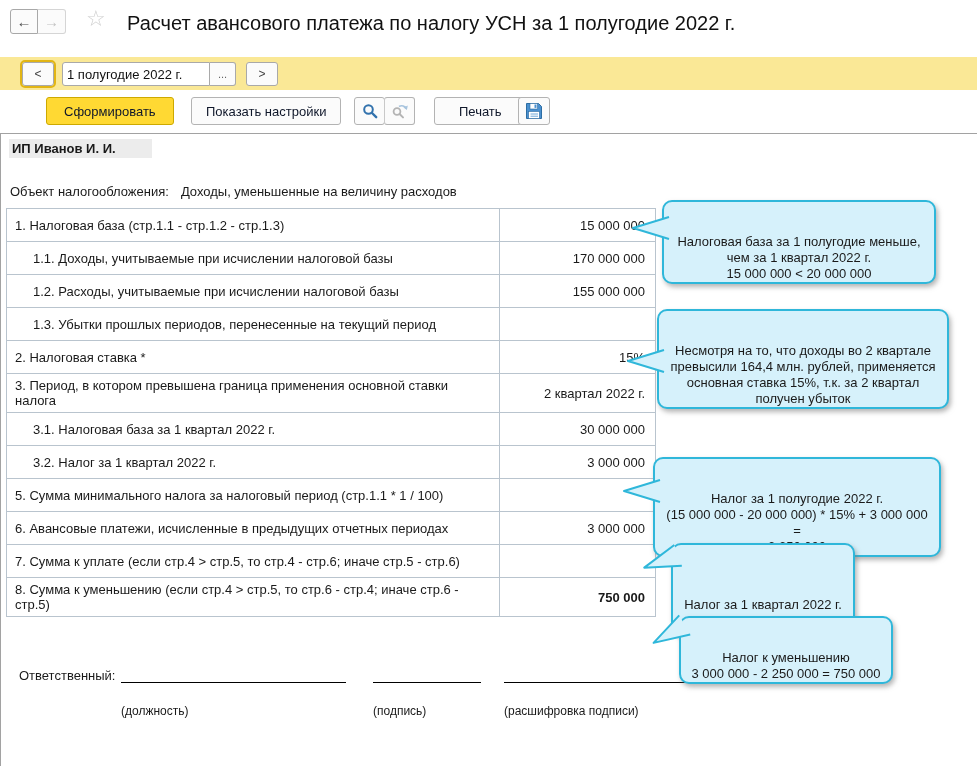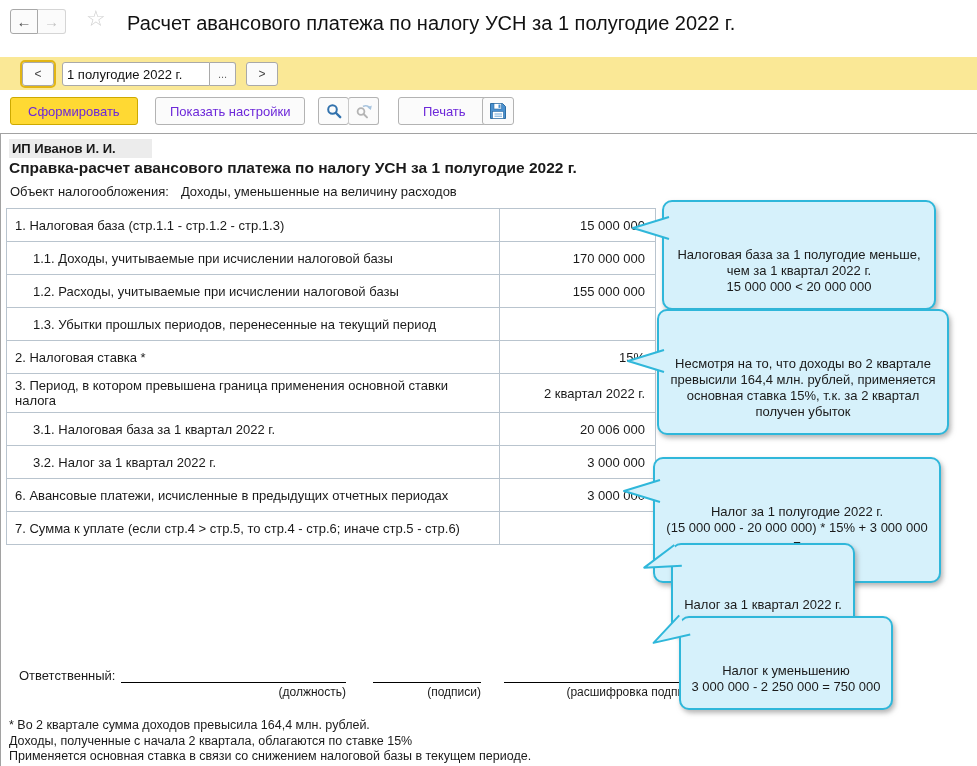--- a/index.html
+++ b/index.html
@@ -25,22 +25,22 @@
   .period-group { position:absolute; left:62px; top:5px; display:flex; }
   .period-input { width:148px; height:24px; border:1px solid #a9a9a9; border-radius:3px 0 0 3px;
                   font-family:"Liberation Sans",sans-serif; font-size:13px; padding:0 4px; background:#fff; color:#111;}
   .more-btn { width:26px; height:24px; border:1px solid #a9a9a9; border-left:none; border-radius:0 3px 3px 0;
               background:#fbfbfb; font-size:11px; color:#666; display:flex; align-items:flex-end; justify-content:center;
               padding-bottom:5px; cursor:pointer; }
 
   
   .toolbar { position:absolute; top:90px; left:0; width:977px; height:43px; background:#fff; }
   .tbtn { position:absolute; top:7px; height:28px; border:1px solid #b3b3b3; border-radius:3px;
-          background:#fbfbfb; font-family:"Liberation Sans",sans-serif; font-size:13px; color:#6d28d9;
-          display:flex; align-items:center; justify-content:center; cursor:pointer; }
+          background:#fbfbfb; font-family:"Liberation Sans",sans-serif; font-size:13px; color:#0f172a;
+          display:flex; align-items:center; justify-content:center; cursor:pointer;margin-left:36px; }
   .btn-generate { left:10px; padding:0 17px; background:#ffd933; border-color:#cda900; }
   .btn-settings { left:155px; padding:0 14px; }
   .btn-search  { left:318px; width:31px; }
   .btn-search2 { left:348px; width:31px; border-left:1px solid #c9c9c9; }
   .btn-print   { left:398px; padding:0 24px; }
   .btn-save    { left:482px; width:32px; }
 
   .separator { position:absolute; top:133px; left:0; width:977px; height:1px; background:#a2a2a2; }
 
   
@@ -55,31 +55,31 @@
   td.cell-label { width:494px; padding:4px 8px; white-space:pre-line; height:33px; }
   td.cell-label.indent { padding-left:26px; }
   td.cell-value { width:156px; text-align:right; padding:4px 10px; }
   td.cell-value.bold { font-weight:bold; }
 
   .responsible { position:absolute; left:18px; top:534px; font-size:13px; }
   .sigline { position:absolute; border-bottom:1px solid #000; height:1px; top:548px; }
   .sig1 { left:120px; width:225px; }
   .sig2 { left:372px; width:108px; }
   .sig3 { left:503px; width:197px; }
-  .siglabel { position:absolute; top:551px; font-size:12px; text-align:right; }
+  .siglabel { position:absolute; top:570px; font-size:12px; text-align:left; }
   .sl1 { left:120px; width:225px; }
   .sl2 { left:372px; width:108px; }
   .sl3 { left:503px; width:197px; }
 
   .footnotes { position:absolute; left:8px; top:584px; font-size:12.5px; line-height:15.5px; }
 
   
   .callout { position:absolute; background:#d6f1fb; border:2px solid #2fb7da; border-radius:10px;
              box-shadow:2px 3px 5px rgba(120,120,120,.55); font-size:13px; line-height:16px;
-             text-align:center; padding:13px 8px; white-space:pre-line; }
+             text-align:center; padding:0 8px; white-space:pre-line; }
   .tail { position:absolute; left:-34px; }
   .c1 { left:662px; top:200px; width:274px; }
   .c2 { left:657px; top:309px; width:292px; }
   .c3 { left:653px; top:457px; width:288px; }
   .c4 { left:671px; top:543px; width:184px; padding:20px 8px; }
   .c5 { left:679px; top:616px; width:214px; }
   .c1 .tail { top:12px; }
   .c2 .tail { top:36px; }
   .c3 .tail { top:18px; }
   .c4 .tail { top:-4px; transform:rotate(-20deg); transform-origin:100% 50%; }
@@ -137,21 +137,20 @@
       <line x1="5.5" y1="12" x2="13" y2="12" stroke="#6fa7d8" stroke-width="1"></line>
       <line x1="5.5" y1="14.2" x2="13" y2="14.2" stroke="#6fa7d8" stroke-width="1"></line>
     </svg>
   </div>
 </div>
 
 <div class="separator"></div>
 
 <div class="report">
   <div class="company">ИП Иванов И. И.</div>
-  <div class="report-title">Справка-расчет авансового платежа по налогу УСН за 1 полугодие 2022 г.</div>
   <div class="object-line">
     <span>Объект налогообложения:</span><span class="val">Доходы, уменьшенные на величину расходов</span>
   </div>
 
   <table class="calc">
     <tbody>
         <tr>
           <td class="cell-label">1. Налоговая база (стр.1.1 - стр.1.2 - стр.1.3)</td>
           <td class="cell-value">15 000 000</td>
         </tr>
@@ -170,50 +169,53 @@
         <tr>
           <td class="cell-label">2. Налоговая ставка *</td>
           <td class="cell-value">15%</td>
         </tr>
         <tr>
           <td class="cell-label">3. Период, в котором превышена граница применения основной ставки налога</td>
           <td class="cell-value">2 квартал 2022 г.</td>
         </tr>
         <tr>
           <td class="cell-label indent">3.1. Налоговая база за 1 квартал 2022 г.</td>
-          <td class="cell-value">20 006 000</td>
+          <td class="cell-value">30 000 000</td>
         </tr>
         <tr>
           <td class="cell-label indent">3.2. Налог за 1 квартал 2022 г.</td>
           <td class="cell-value">3 000 000</td>
         </tr>
         <tr>
+          <td class="cell-label">5. Сумма минимального налога за налоговый период (стр.1.1 * 1 / 100)</td>
+          <td class="cell-value"></td>
+        </tr>
+        <tr>
           <td class="cell-label">6. Авансовые платежи, исчисленные в предыдущих отчетных периодах</td>
           <td class="cell-value">3 000 000</td>
         </tr>
         <tr>
           <td class="cell-label">7. Сумма к уплате (если стр.4 &gt; стр.5, то стр.4 - стр.6; иначе стр.5 - стр.6)</td>
           <td class="cell-value"></td>
+        </tr>
+        <tr>
+          <td class="cell-label">8. Сумма к уменьшению (если стр.4 &gt; стр.5, то стр.6 - стр.4; иначе стр.6 - стр.5)</td>
+          <td class="cell-value bold">750 000</td>
         </tr>
       </tbody>
   </table>
 
   <div class="responsible">Ответственный:</div>
   <div class="sigline sig1"></div>
   <div class="sigline sig2"></div>
   <div class="sigline sig3"></div>
   <div class="siglabel sl1">(должность)</div>
-  <div class="siglabel sl2">(подписи)</div>
+  <div class="siglabel sl2">(подпись)</div>
   <div class="siglabel sl3">(расшифровка подписи)</div>
 
-  <div class="footnotes">
-    <div>* Во 2 квартале сумма доходов превысила 164,4 млн. рублей.</div>
-    <div>Доходы, полученные с начала 2 квартала, облагаются по ставке 15%</div>
-    <div>Применяется основная ставка в связи со снижением налоговой базы в текущем периоде.</div>
-  </div>
 </div>
 
 <div class="callout c1">
   <svg class="tail" width="40" height="28" viewBox="0 0 40 28">
       <path d="M39,3 L3,14 L39,25" fill="#d6f1fb" stroke="#2fb7da" stroke-width="2" stroke-linejoin="round"></path>
     </svg>
   <span>Налоговая база за 1 полугодие меньше,
 чем за 1 квартал 2022 г.
 15 000 000 &lt; 20 000 000</span>
 </div>

